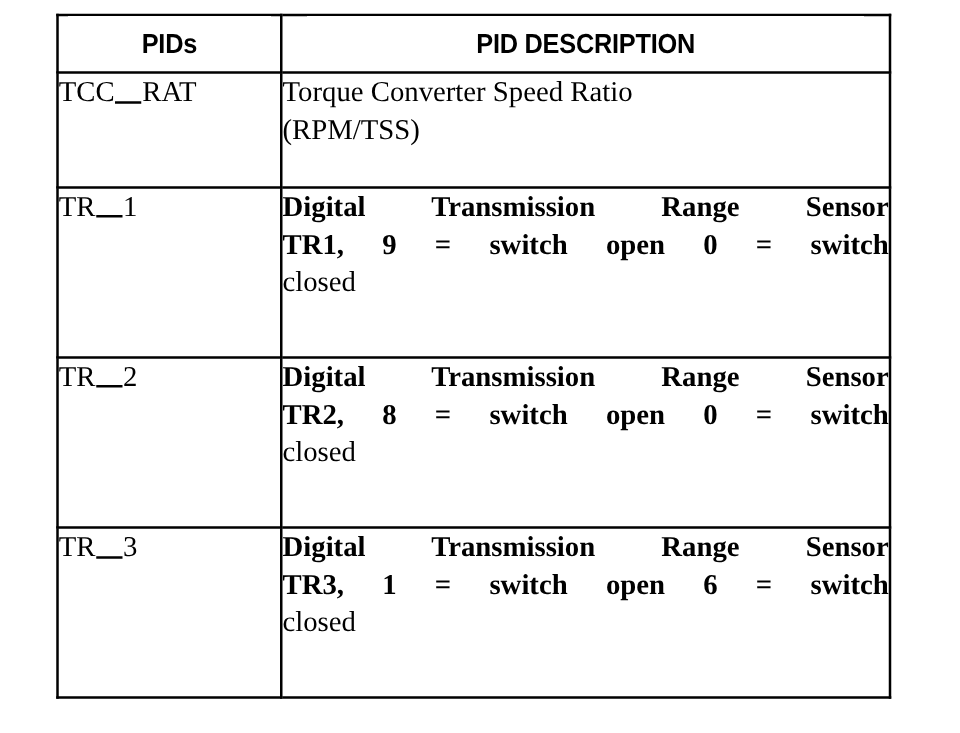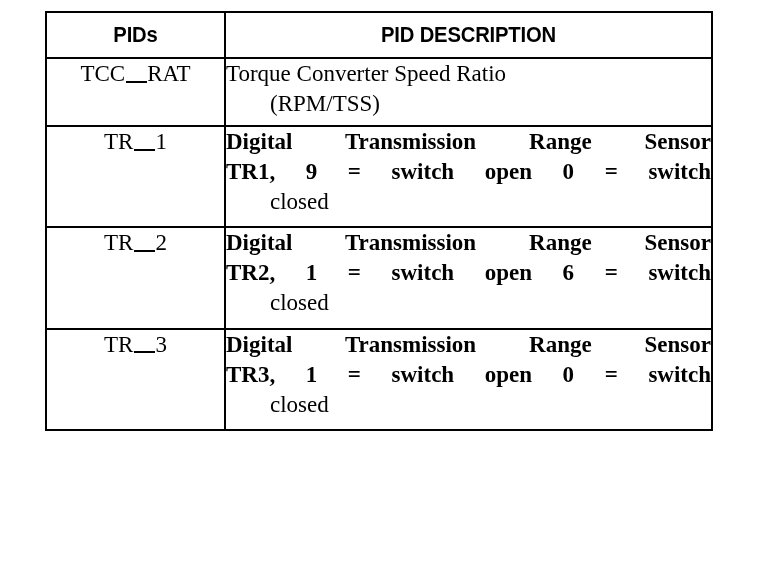--- a/index.html
+++ b/index.html
@@ -15,21 +15,21 @@
     overflow: hidden;
     font-family: "Liberation Serif", "DejaVu Serif", serif;
     -webkit-font-smoothing: none;
   }
 
   #pid-table {
     position: absolute;
     left: 45px;
     top: 11px;
     width: 666px;
-    height: 420px;
+    height: 548px;
     border-collapse: collapse;
     table-layout: fixed;
     background: #ffffff;
   }
 
   #pid-table td,
   #pid-table th {
     border: 2.5px solid #000000;
     padding: 0;
     background: #ffffff;
@@ -52,21 +52,21 @@
     transform: scaleX(0.92);
   }
   .hdr-inner {
     display: block;
     line-height: 1;
   }
 
   
   .cell-pid {
     vertical-align: top;
-    text-align: center;
+    text-align: left;
     font-size: 23px;
     line-height: 30px;
     padding: 9px 6px 10px 6px;
     white-space: nowrap;
   }
 
   .cell-desc {
     vertical-align: top;
     text-align: justify;
     text-align-last: left;
@@ -93,21 +93,20 @@
   
   .ln { display: block; }
   .ln.just {
     text-align: justify;
     text-align-last: justify;
     font-weight: bold;
   }
   .ln.last {
     text-align: left;
     text-align-last: left;
-    padding-left: 44px;
   }
 </style>
 </head>
 <body>
 
 <table id="pid-table">
   <colgroup>
     <col class="col-pid">
     <col class="col-desc">
   </colgroup>
@@ -145,31 +144,31 @@
         <span class="ln last">closed</span>
       </td>
     </tr>
 
     <tr>
       <td class="cell-pid">
         <span>TR</span><span class="dunder"></span><span>2</span>
       </td>
       <td class="cell-desc">
         <span class="ln just">Digital Transmission Range Sensor</span>
-        <span class="ln just">TR2, 1 = switch open 6 = switch</span>
+        <span class="ln just">TR2, 8 = switch open 0 = switch</span>
         <span class="ln last">closed</span>
       </td>
     </tr>
 
     <tr>
       <td class="cell-pid">
         <span>TR</span><span class="dunder"></span><span>3</span>
       </td>
       <td class="cell-desc">
         <span class="ln just">Digital Transmission Range Sensor</span>
-        <span class="ln just">TR3, 1 = switch open 0 = switch</span>
+        <span class="ln just">TR3, 1 = switch open 6 = switch</span>
         <span class="ln last">closed</span>
       </td>
     </tr>
 
 
   </tbody>
 </table>
 
 </body></html>

